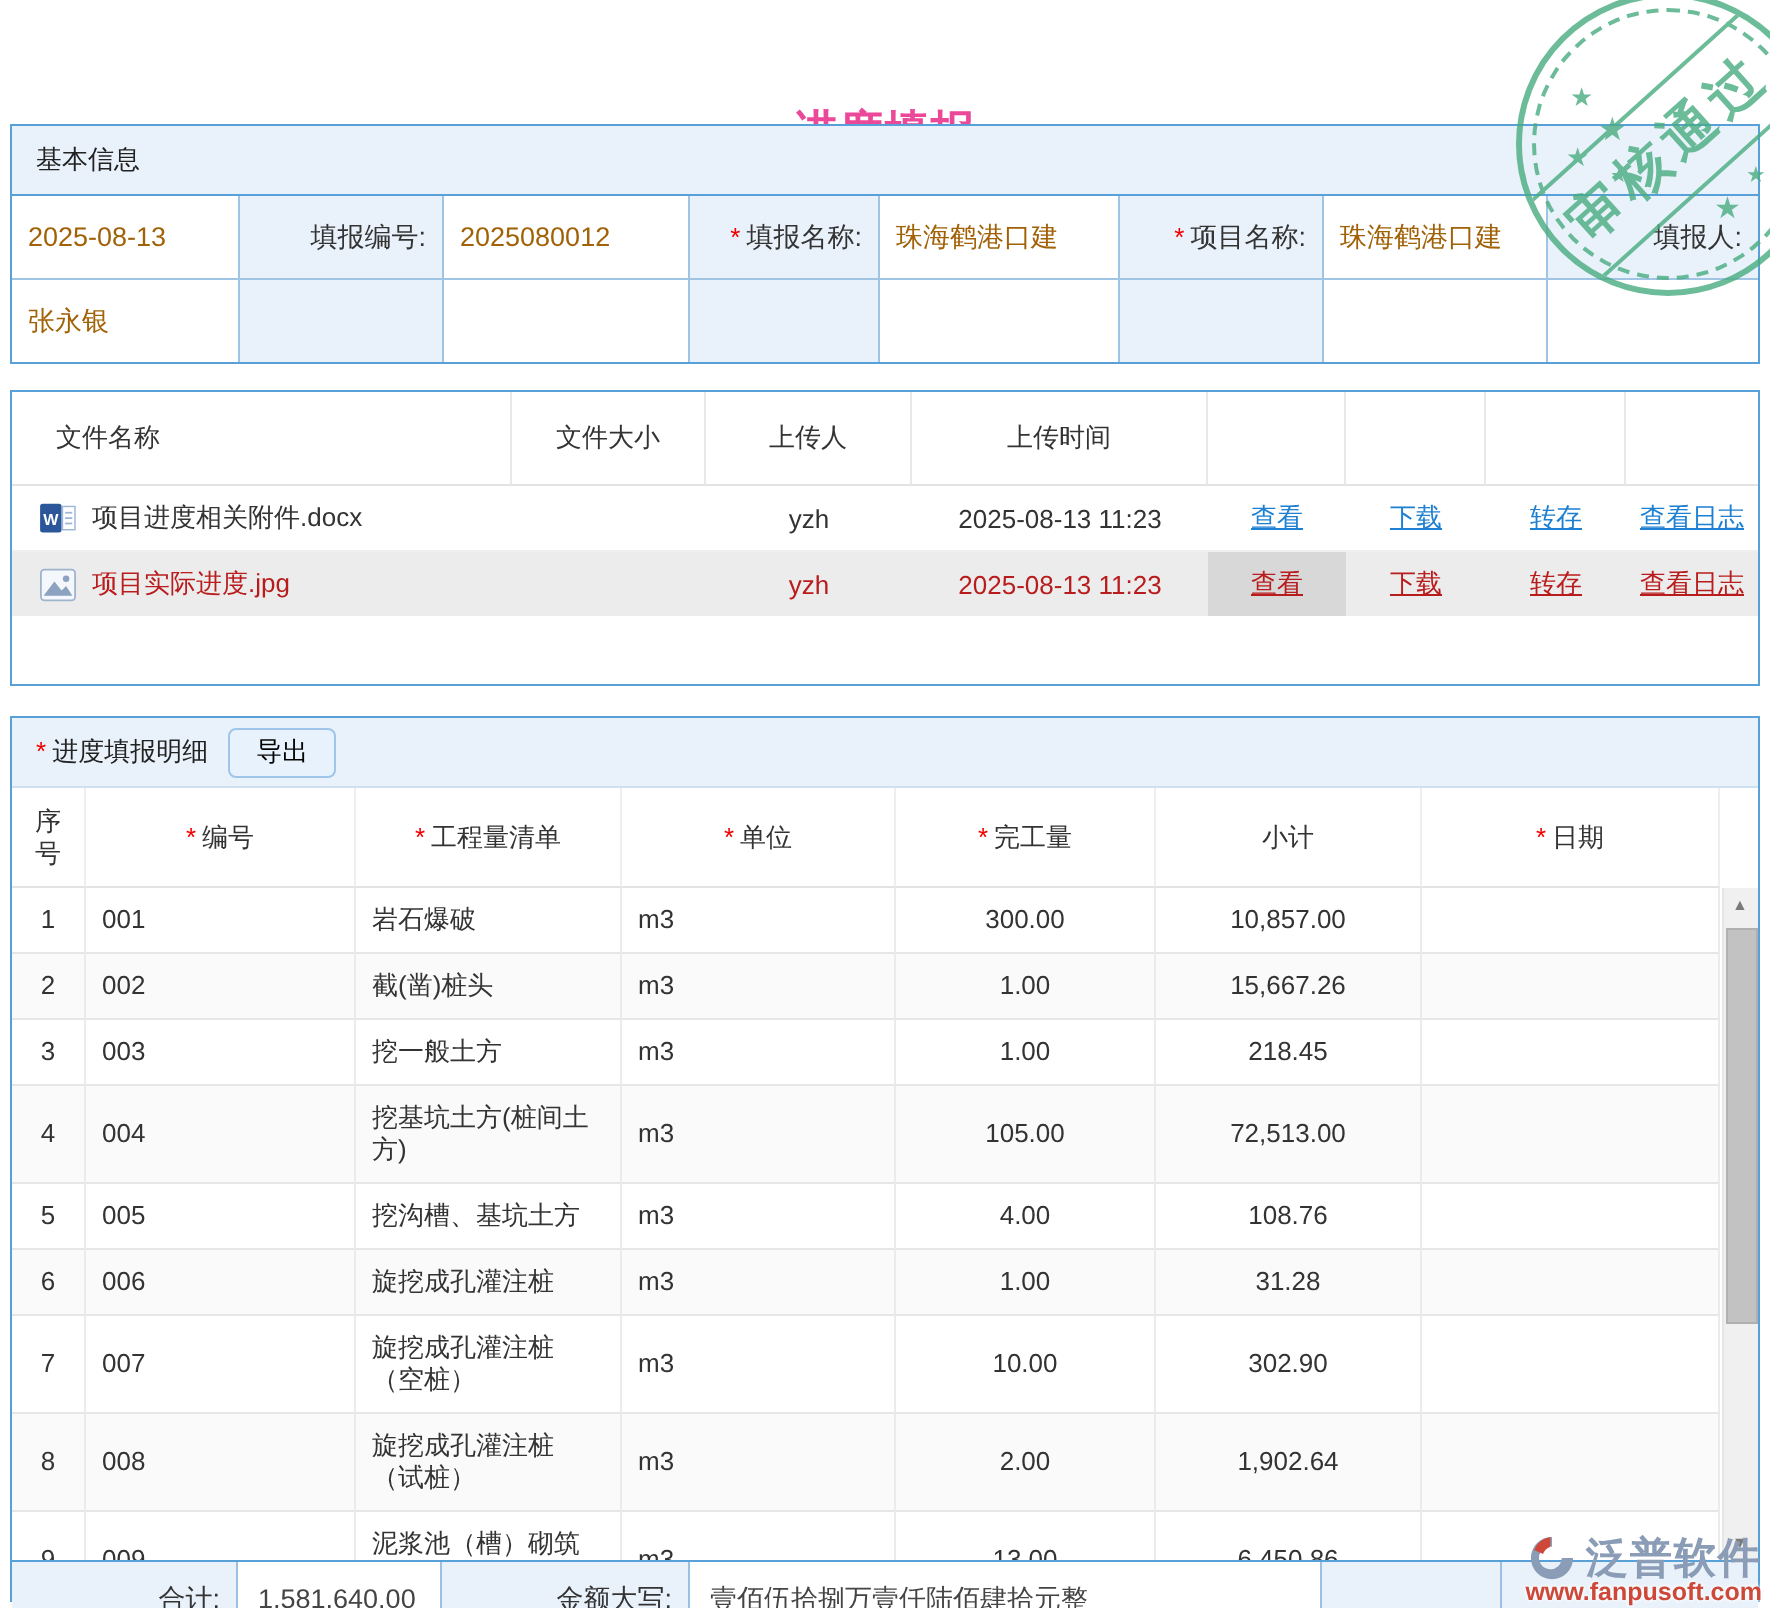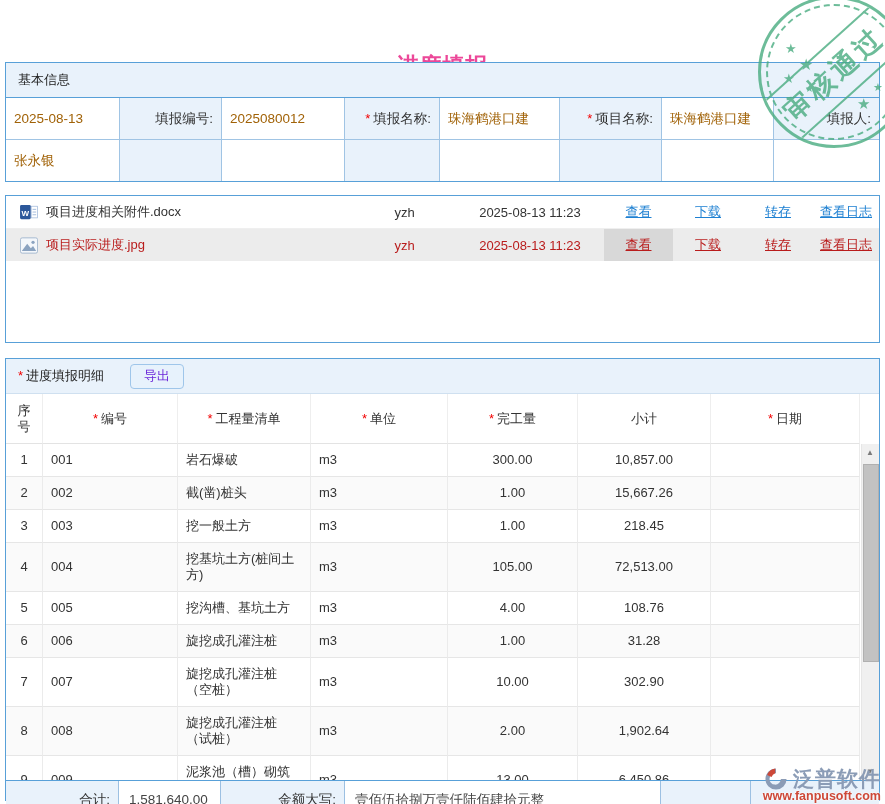--- a/index.html
+++ b/index.html
@@ -41,22 +41,22 @@
   .att-row:last-child .att-cell{border-bottom:none;}
   .att-row a{color:#1e80d2;text-decoration:underline;font-size:13px;cursor:pointer;}
   .att-row.selected{background:#ececec;}
   .att-row.selected,.att-row.selected a{color:#b91c1c;}
   .att-row.selected .att-cell.pressed{background:#d8d8d8;}
   .file-icon{width:18px;height:17px;margin-right:8px;flex:0 0 auto;}
 
   
   #detail{top:358px;height:441px;}
   #detail .sec-header{display:flex;align-items:center;border-bottom:1px solid #cfe0f0;}
-  .export-btn{margin-left:26px;height:25px;padding:0 13px;border:1px solid #9fc6ea;
-    border-radius:4px;background:#e7f2fc;color:#6d28d9;font-size:13px;cursor:pointer;
+  .export-btn{margin-left:10px;height:25px;padding:0 13px;border:1px solid #9fc6ea;
+    border-radius:4px;background:#e7f2fc;color:#000000;font-size:13px;cursor:pointer;
     font-family:inherit;}
   .d-cols{display:grid;grid-template-columns:37px 135px 133px 137px 130px 133px 1fr;
     width:854px;}
   .d-head .d-cell{height:33px;justify-content:center;font-size:13px;color:#333;
     border-bottom:1px solid #e3e3e3;border-right:1px solid #eee;}
   .d-body{position:relative;height:336px;overflow:hidden;}
   .d-cell{display:flex;align-items:center;padding:8px 8px;line-height:16px;
     font-size:13px;border-right:1px solid #ebebeb;border-bottom:1px solid #e6e6e6;
     overflow:hidden;}
   .d-row:nth-child(even) .d-cell{background:#fafafa;}
@@ -140,20 +140,30 @@
       <div class="bi-cell bi-label"></div>
       <div class="bi-cell bi-value"></div>
       <div class="bi-cell bi-label"></div>
       <div class="bi-cell bi-value"></div>
       <div class="bi-cell bi-label"></div>
       <div class="bi-cell bi-value"></div>
     </div>
 </div>
 
 <div class="section" id="attachments">
+  <div class="att-cols att-head">
+    <div class="att-cell name">文件名称</div>
+    <div class="att-cell">文件大小</div>
+    <div class="att-cell">上传人</div>
+    <div class="att-cell">上传时间</div>
+    <div class="att-cell"></div>
+    <div class="att-cell"></div>
+    <div class="att-cell"></div>
+    <div class="att-cell"></div>
+  </div>
   <div id="att-body">
       <div class="att-cols att-row">
         <div class="att-cell name">
           <svg class="file-icon" viewBox="0 0 20 19">
             <rect x="0" y="1" width="12" height="16" rx="1.5" fill="#2b579a"></rect>
             <text x="6" y="13" font-size="9" font-weight="bold" fill="#fff" text-anchor="middle" font-family="sans-serif">W</text>
             <rect x="12.5" y="2.5" width="7" height="13" fill="#fff" stroke="#9db6d8" stroke-width="0.8"></rect>
             <line x1="14" y1="6" x2="18" y2="6" stroke="#9db6d8"></line>
             <line x1="14" y1="9" x2="18" y2="9" stroke="#9db6d8"></line>
             <line x1="14" y1="12" x2="18" y2="12" stroke="#9db6d8"></line>

